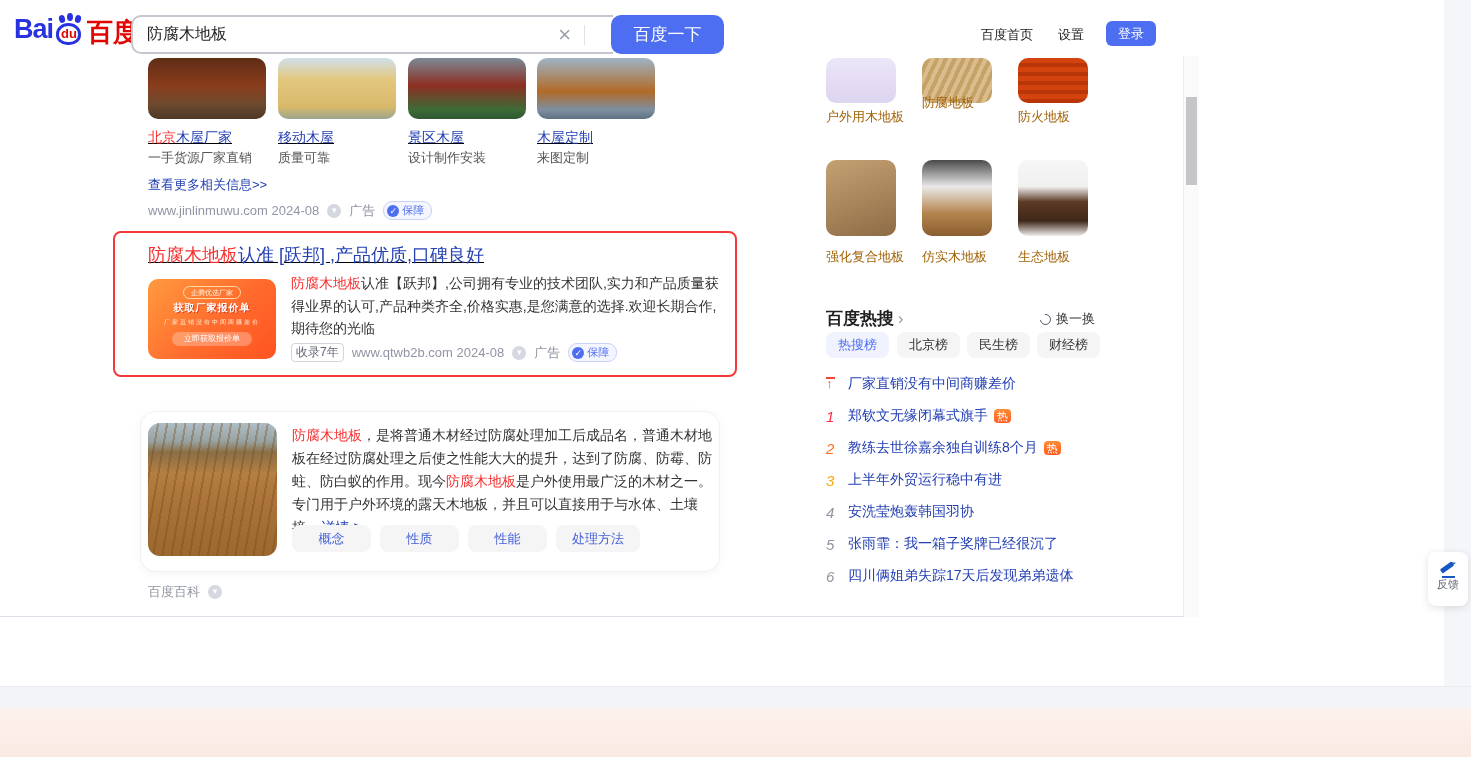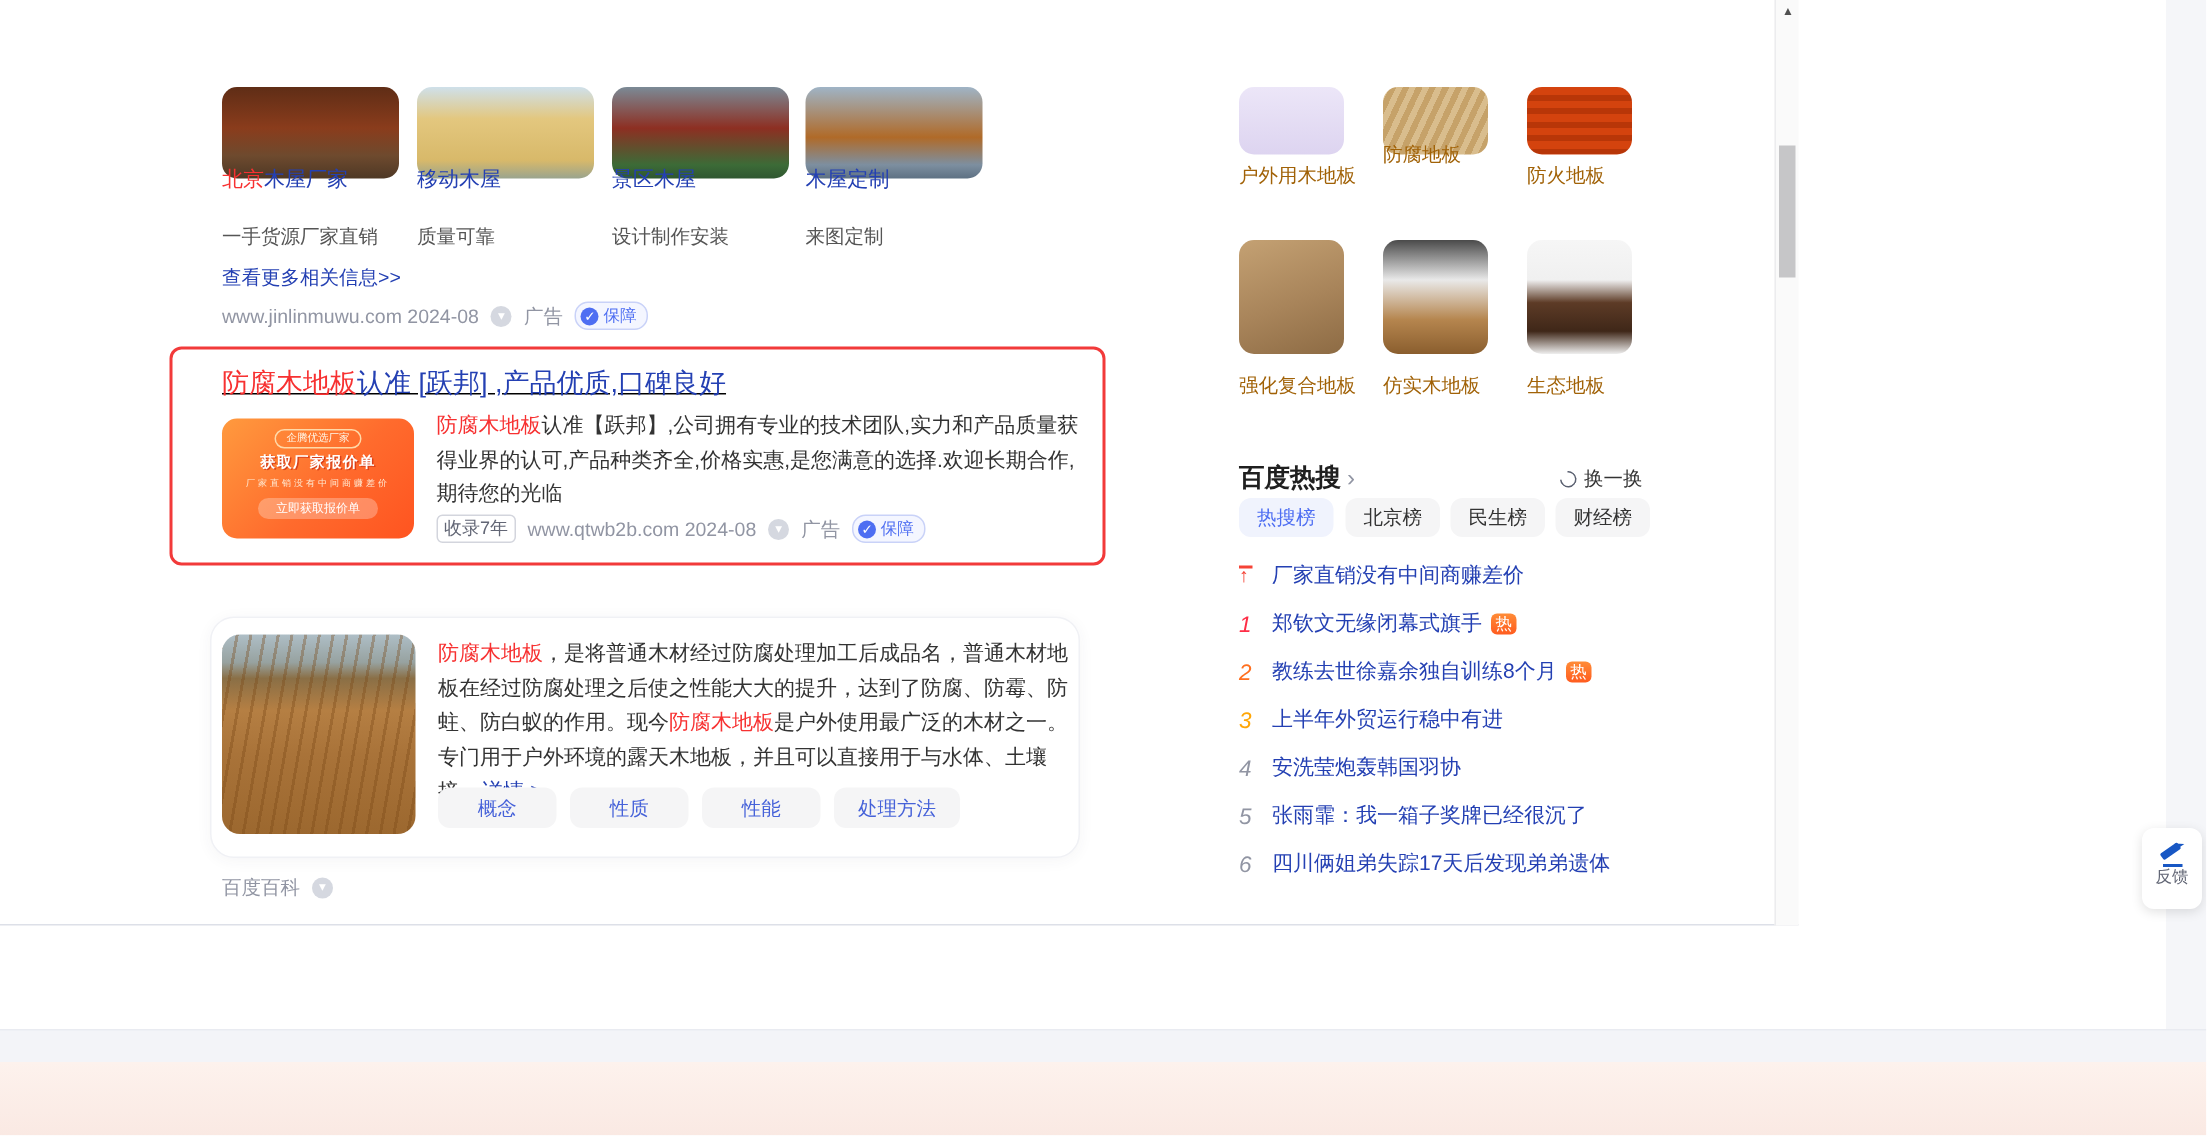--- a/index.html
+++ b/index.html
@@ -38,21 +38,21 @@
   .safe-badge .ck { width:12px; height:12px; border-radius:50%; background:#4e6ef2; color:#fff; font-size:9px; line-height:12px; text-align:center; }
   .safe-badge .bt { font-size:11px; color:#4e6ef2; }
   .record-pill { border:1px solid #d3d5dd; border-radius:4px; padding:0 4px; font-size:12px; color:#626675; line-height:17px; }
 
   
   .thumb { position:absolute; top:58px; width:118px; height:61px; border-radius:10px; cursor:pointer; }
   .th1 { background:linear-gradient(180deg,#5f2d16 0%,#8a3c1c 45%,#6e4a2e 75%,#4e3825 100%); }
   .th2 { background:linear-gradient(180deg,#cfe0ea 0%,#e3c77e 35%,#d8b96a 80%,#9aa48e 100%); }
   .th3 { background:linear-gradient(180deg,#7b8a96 0%,#8d2f22 45%,#3c6b37 85%,#2f5730 100%); }
   .th4 { background:linear-gradient(180deg,#9fb4c6 0%,#b06a28 55%,#7d8fa0 85%,#5e7183 100%); }
-  .card-title { position:absolute; top:111px; font-size:14px; cursor:pointer; white-space:nowrap; }
+  .card-title { position:absolute; top:129px; font-size:14px; cursor:pointer; white-space:nowrap;text-decoration:underline; }
   .card-sub { position:absolute; top:149px; font-size:13px; color:#555; white-space:nowrap; }
   .more-link { position:absolute; left:148px; top:176px; font-size:13px; color:#2440b3; cursor:pointer; }
 
   
   .redbox { position:absolute; left:113px; top:231px; width:624px; height:146px; border:2px solid #f23a3a; border-radius:8px; }
   .ad-img { position:absolute; left:148px; top:279px; width:128px; height:80px; border-radius:10px; overflow:hidden;
             background:linear-gradient(135deg,#ff9a3e 0%,#ff6b2d 55%,#ff5420 100%); text-align:center; cursor:pointer; }
   .ad-img .b1 { margin:7px auto 0; display:inline-block; border:1px solid #ffd9a8; color:#fff7e8; font-size:7px; border-radius:7px; padding:0 7px; line-height:11px; }
   .ad-img .b2 { margin-top:2px; color:#fff; font-size:10px; font-weight:bold; text-shadow:1px 1px 0 #d8401a; letter-spacing:1px; }
   .ad-img .b3 { margin-top:3px; color:#ffe9d2; font-size:6px; letter-spacing:2px; }
@@ -108,20 +108,44 @@
 
   
   .footer-band { position:absolute; left:0; top:686px; width:1471px; height:22px; background:#f3f4f8; border-top:1px solid #e9ebf1; }
   .taskbar { position:absolute; left:0; top:708px; width:1471px; height:49px; background:linear-gradient(180deg,#fdf2ed,#fae9e3); }
 </style>
 </head>
 <body>
 
 <div class="screen">
 
+  <div class="topbar">
+    <div class="logo">
+      <span class="logo-bai">Bai</span>
+      <span class="paw">
+        <i class="paw-toe t1"></i>
+          <i class="paw-toe t2"></i>
+          <i class="paw-toe t3"></i>
+        <i class="paw-pad"></i>
+        <span class="paw-du">du</span>
+      </span>
+      <span class="logo-cn">百度</span>
+    </div>
+    <div class="searchwrap">
+      <div class="searchbox">
+        <input type="text" value="防腐木地板" style="">
+        <span class="clear-x">×</span>
+        <span class="search-sep"></span>
+      </div>
+      <button class="search-btn">百度一下</button>
+    </div>
+    <span class="nav-home">百度首页</span>
+    <span class="nav-set">设置</span>
+    <button class="login-btn">登录</button>
+  </div>
 
   <div class="thumb th1" style="left:148px"></div>
   <div class="thumb th2" style="left:278px"></div>
   <div class="thumb th3" style="left:408px"></div>
   <div class="thumb th4" style="left:537px"></div>
 
   <div class="card-title" style="left:148px"><span class="hl">北京</span><span class="lnk">木屋厂家</span></div>
   <div class="card-title" style="left:278px"><span class="lnk">移动木屋</span></div>
   <div class="card-title" style="left:408px"><span class="lnk">景区木屋</span></div>
   <div class="card-title" style="left:537px"><span class="lnk">木屋定制</span></div>

